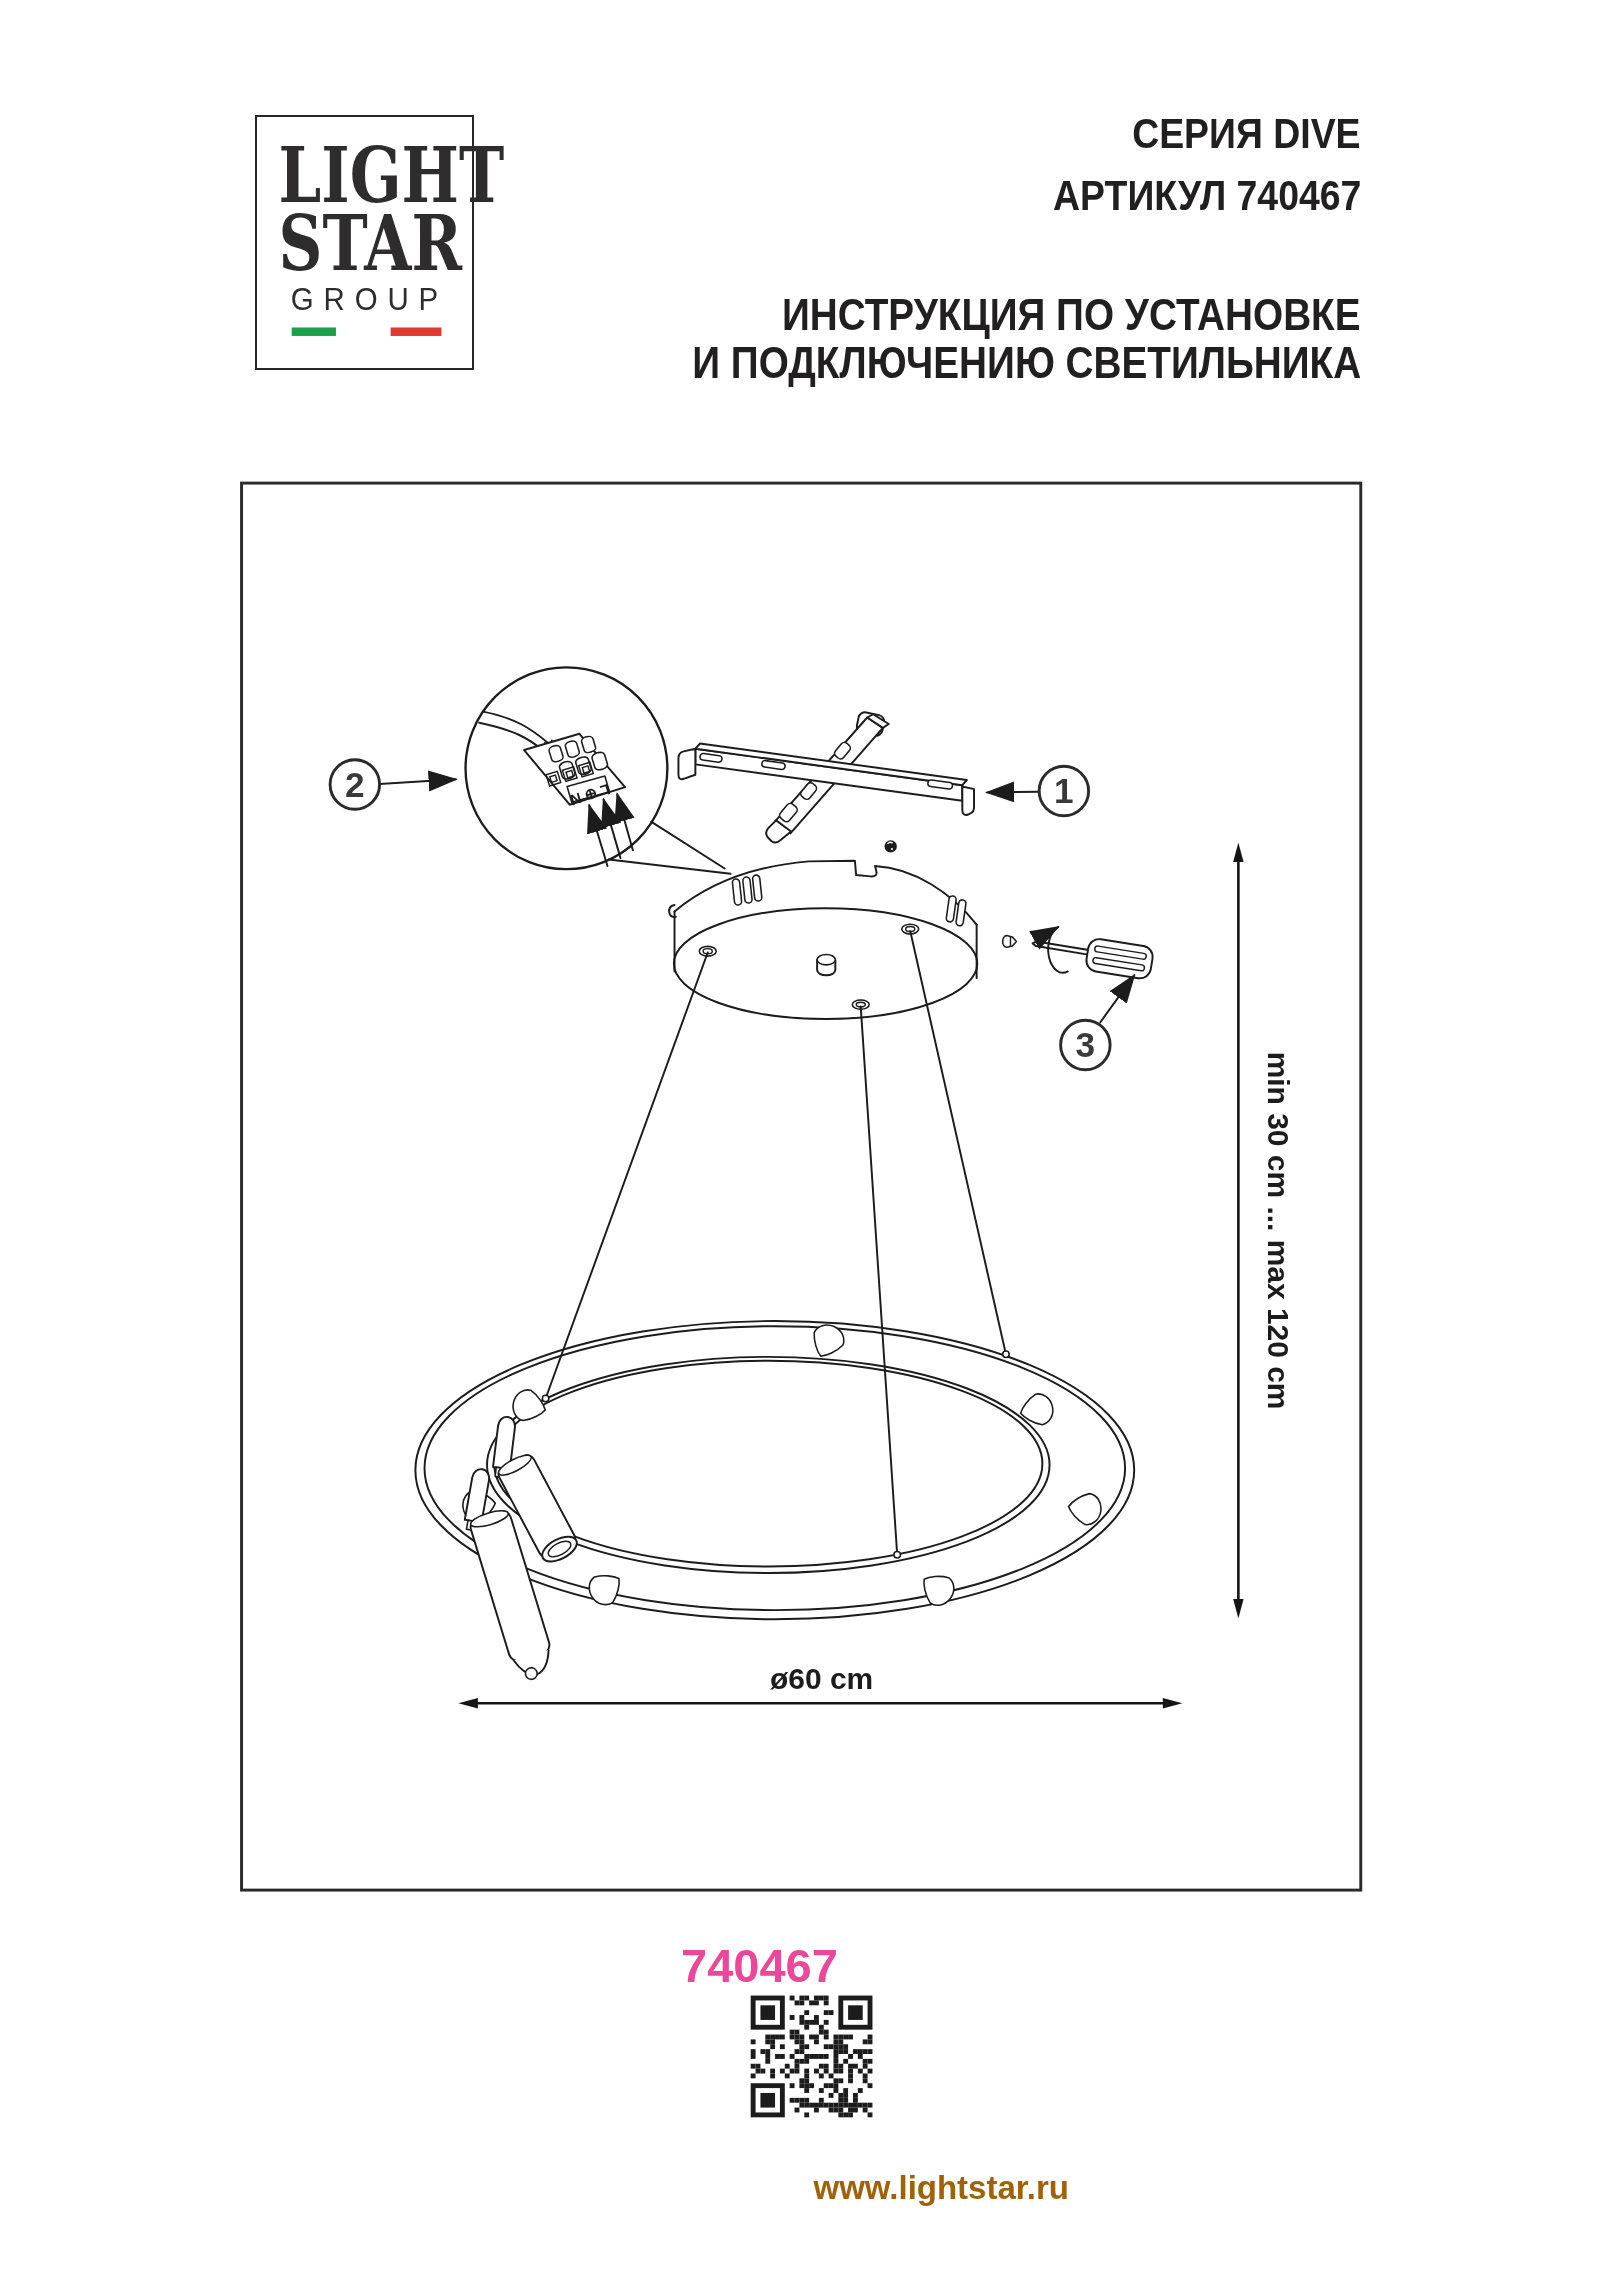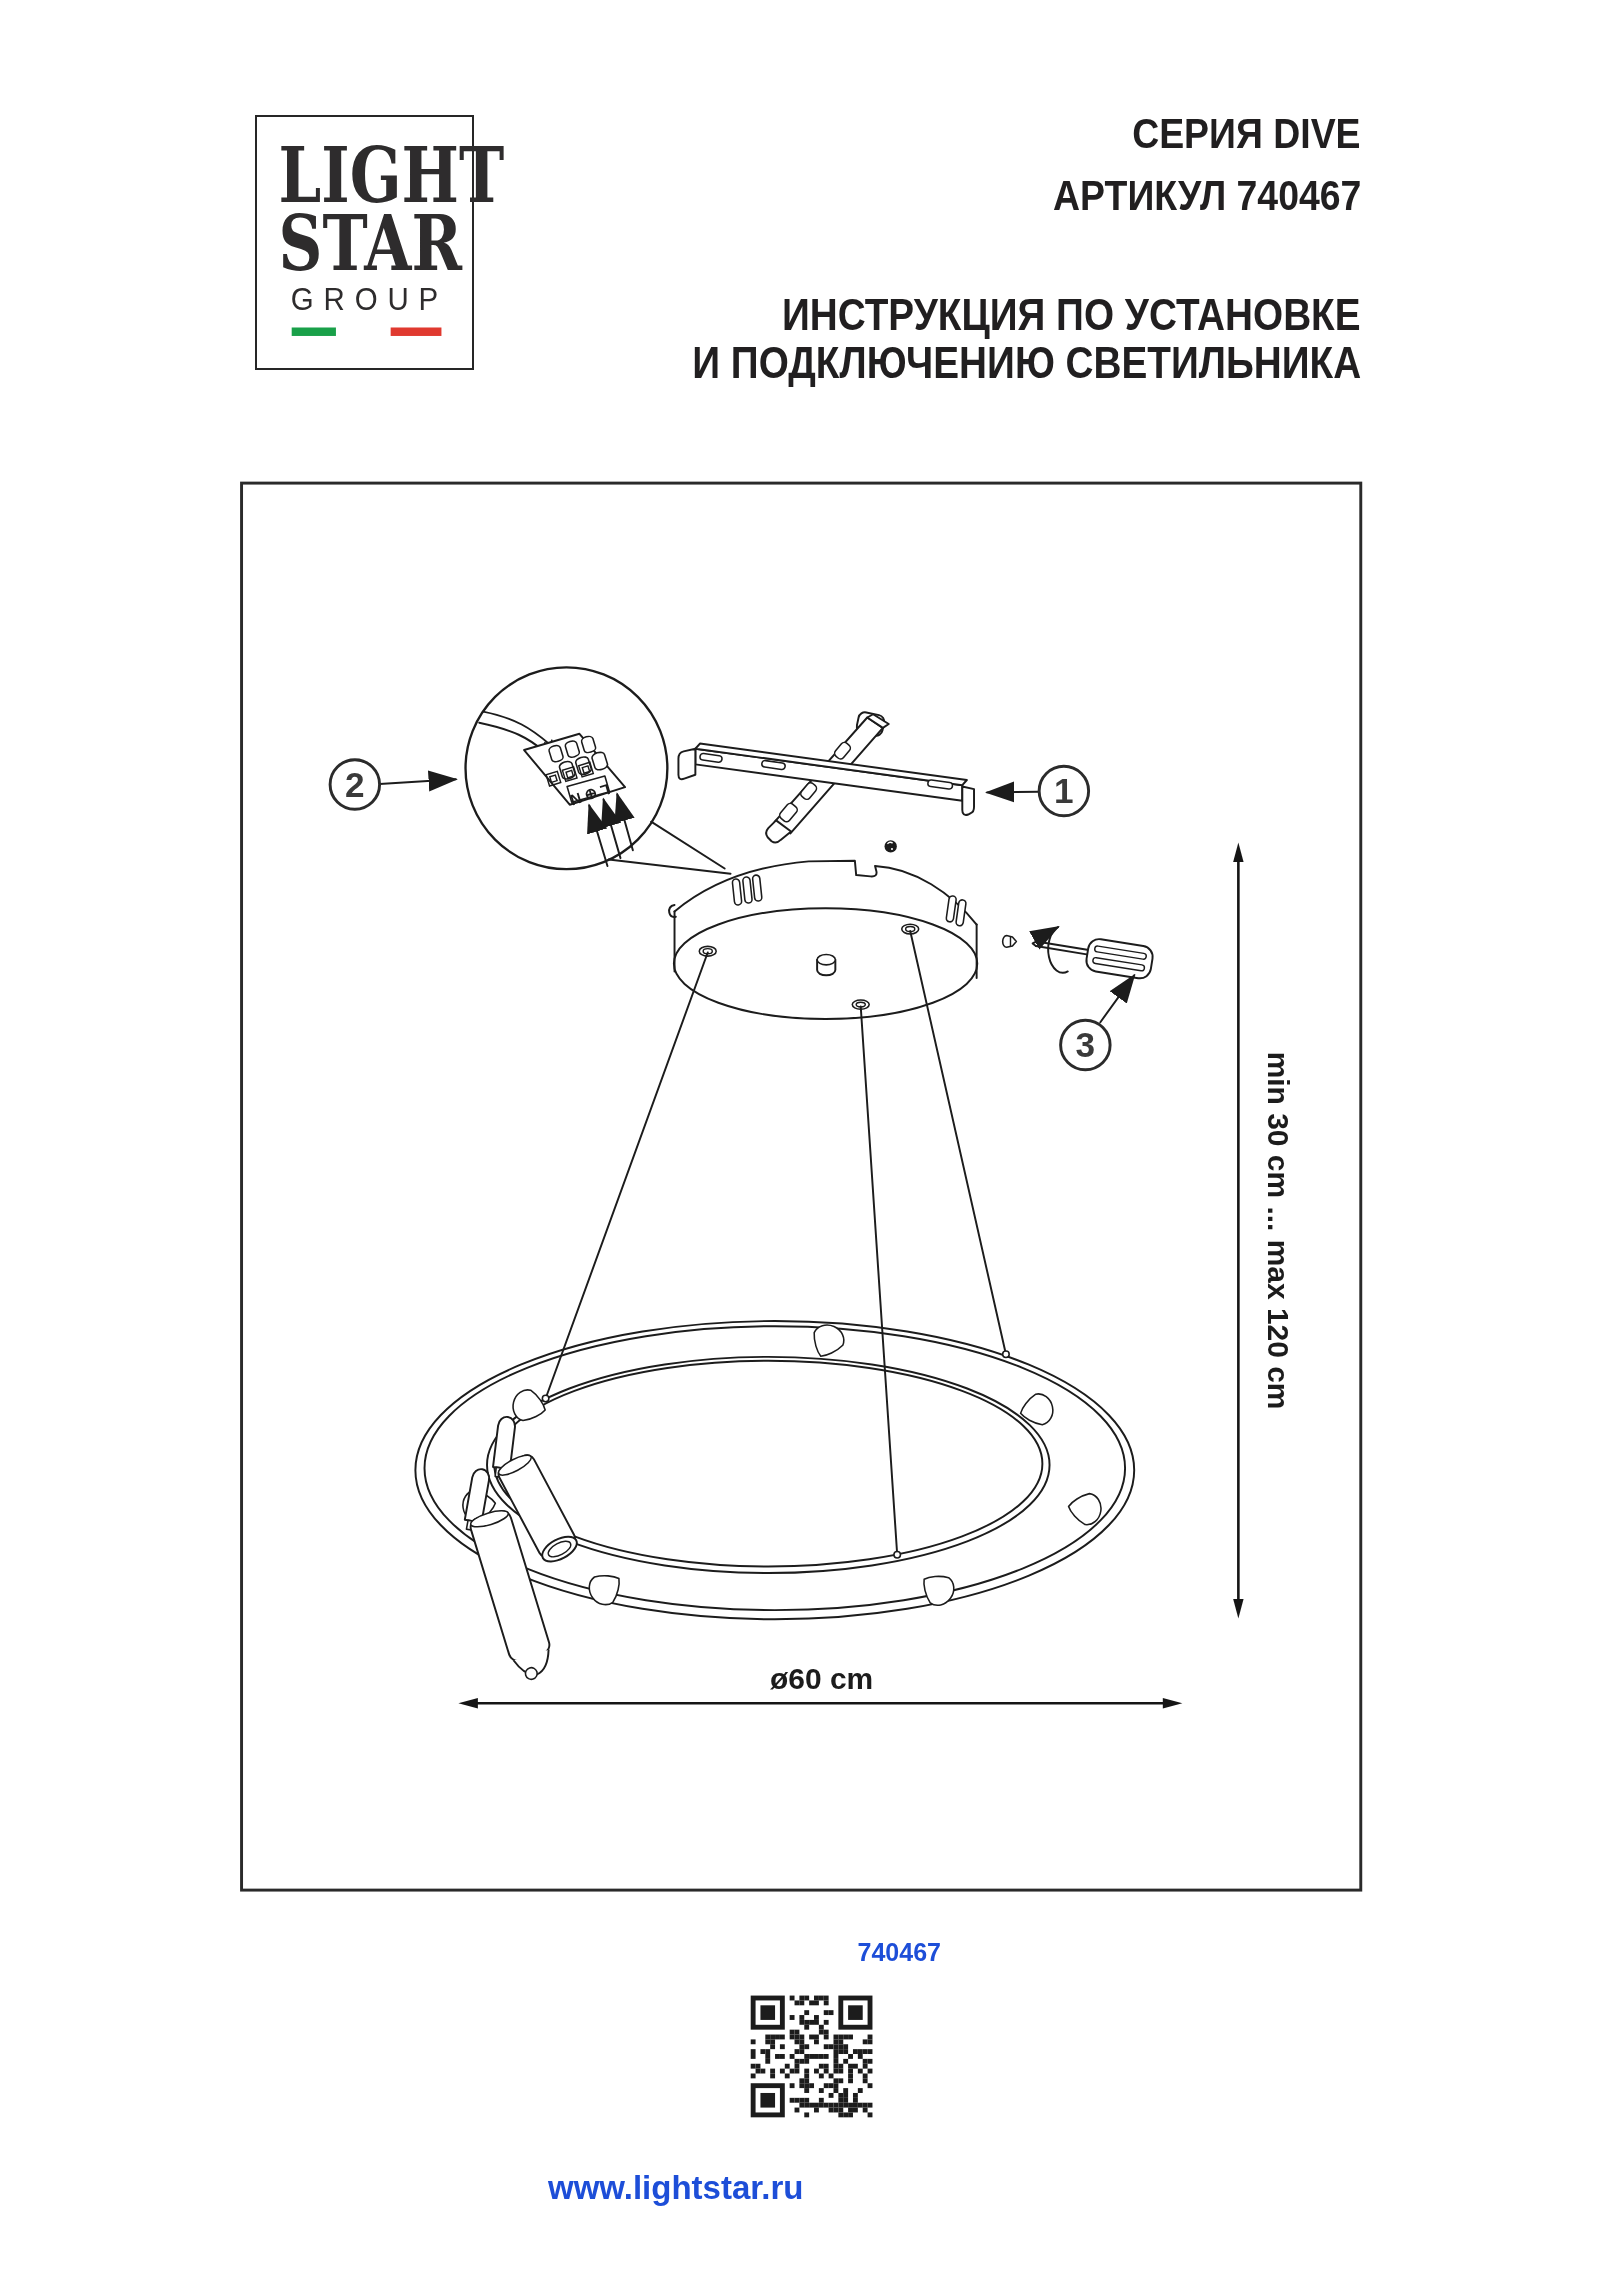--- a/index.html
+++ b/index.html
@@ -22,22 +22,22 @@
     font-size:31px;font-weight:400;letter-spacing:10.4px;text-indent:10.4px;color:#2e2c2d;
     transform:scaleX(.95);transform-origin:center;
   }
   
   .hdr{position:absolute;right:255px;text-align:right;font-weight:bold;color:#211f20;white-space:nowrap;}
   .hdr-series{top:109px;font-size:43px;transform:scaleX(.87);transform-origin:right center;}
   .hdr-article{top:171px;font-size:43px;transform:scaleX(.87);transform-origin:right center;}
   .hdr-i1{top:290px;font-size:44px;transform:scaleX(.88);transform-origin:right center;}
   .hdr-i2{top:338px;font-size:44px;transform:scaleX(.88);transform-origin:right center;}
   
-  .ftr-article{position:absolute;left:681px;top:1938px;width:260px;text-align:right;font-size:25px;font-weight:bold;color:#1d4ed8;}
-  .ftr-site{position:absolute;left:548px;top:2169px;width:521px;text-align:left;font-size:33px;font-weight:bold;color:#1d4ed8;}
+  .ftr-article{position:absolute;left:681px;top:1938px;width:260px;text-align:left;font-size:47px;font-weight:bold;color:#ec4899;}
+  .ftr-site{position:absolute;left:548px;top:2169px;width:521px;text-align:right;font-size:33px;font-weight:bold;color:#a16207;}
   
   svg.art{position:absolute;left:0;top:0;width:1616px;height:2284px;}
   .ln{fill:none;stroke:#1c1c1c;stroke-width:3;stroke-linecap:round;stroke-linejoin:round;}
   .lnf{fill:#ffffff;stroke:#1c1c1c;stroke-width:3;stroke-linejoin:round;}
   .lnf2{fill:#ffffff;stroke:#1c1c1c;stroke-width:2.4;stroke-linejoin:round;}
   .thin{fill:none;stroke:#1c1c1c;stroke-width:2.2;}
   .dim{stroke:#151515;stroke-width:4;fill:none;}
   .dimhead{fill:#151515;stroke:none;}
   .callout-circle{fill:#ffffff;stroke:#2b2b2b;stroke-width:4.5;}
   .callout-num{font-family:"Liberation Sans",sans-serif;font-weight:bold;font-size:54px;fill:#3a3a3a;text-anchor:middle;}

